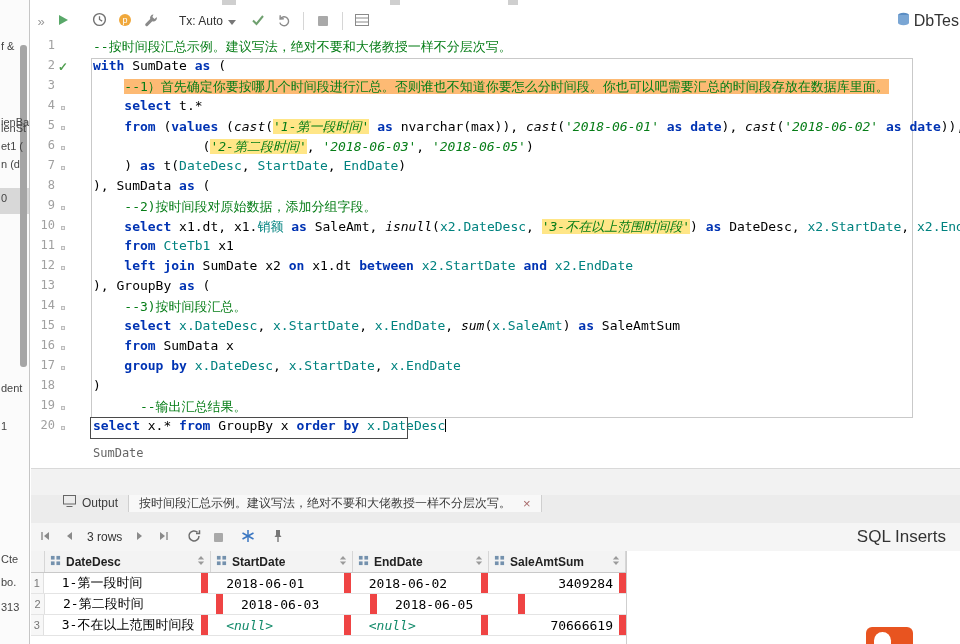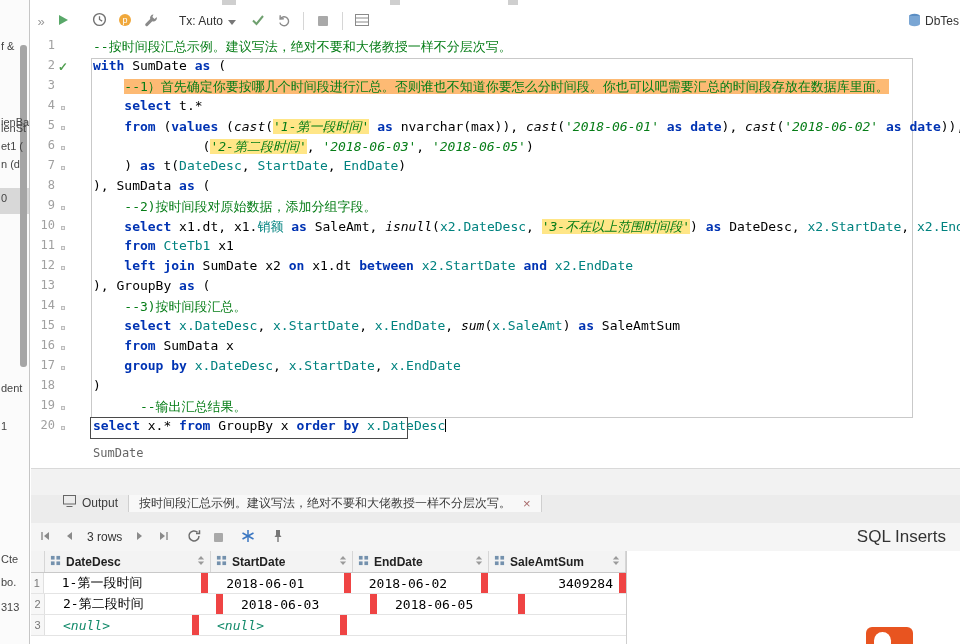--- a/index.html
+++ b/index.html
@@ -24,21 +24,21 @@
              display:flex; align-items:center; gap:2px; padding-left:2px; }
   .tb-chevron { color:#9a9a9a; font-size:13px; width:16px; text-align:center; }
   .tb-btn { display:flex; align-items:center; justify-content:center; width:24px; height:24px;
             border:none; background:transparent; cursor:pointer; padding:0; }
   .ml10 { margin-left:10px; } .ml6 { margin-left:6px; }
   .tb-tx { display:flex; align-items:center; gap:5px; height:24px; padding:0 8px;
            background:transparent; border:none; cursor:pointer;
            font:12px "Liberation Sans", sans-serif; color:#333; }
   .tb-sep { width:1px; height:18px; background:#d6d6d6; margin:0 5px; }
   .tb-right { margin-left:auto; display:flex; align-items:center; gap:4px; padding-right:1px;
-              font-size:12px; color:#333; white-space:nowrap; overflow:hidden; }
+              font-size:16px; color:#333; white-space:nowrap; overflow:hidden; }
 
   
   .editor { position:absolute; top:38px; left:0; right:0; height:406px; overflow:hidden; background:#fff; }
   .scope-box { position:absolute; left:60px; top:20px; width:822px; height:360px;
                border:1px solid #c9c9c9; z-index:0; pointer-events:none; }
   .stmt-box { position:absolute; left:59px; top:379px; width:318px; height:22px;
               border:1px solid #4a4a4a; z-index:3; pointer-events:none; }
   #editor-lines { position:absolute; inset:0; z-index:1; }
   .code-line { position:relative; height:20px; }
   .gutter-num { position:absolute; left:0; top:0; width:24px; height:20px; line-height:20px;
@@ -466,26 +466,28 @@
               <div class="td w3 num">3409284</div>
             </div>
             <div class="trow">
               <div class="rownum">2</div>
               <div class="td w0">2-第二段时间</div>
               <div class="td w1">2018-06-03</div>
               <div class="td w2">2018-06-05</div>
             </div>
             <div class="trow">
               <div class="rownum">3</div>
+              <div class="td w0">3-不在以上范围时间段</div>
               <div class="td w1">
                 <span class="null-val">&lt;null&gt;</span>
               </div>
               <div class="td w2">
                 <span class="null-val">&lt;null&gt;</span>
               </div>
+              <div class="td w3 num">70666619</div>
             </div>
           </div>
       </div>
     </div>
   </div>
 
   <div class="corner-logo">
     <div class="logo-glyph"></div>
   </div>
 </div>

